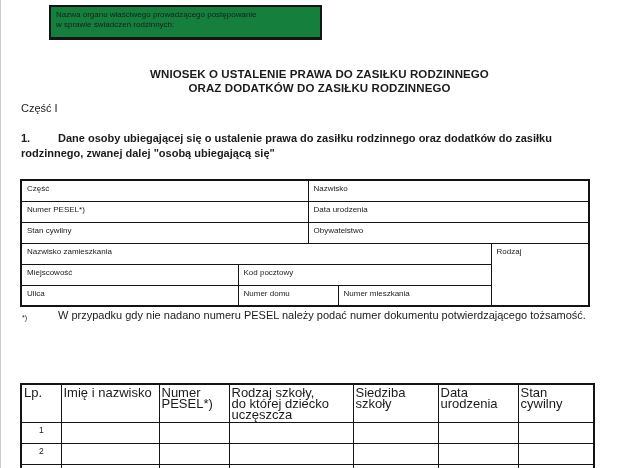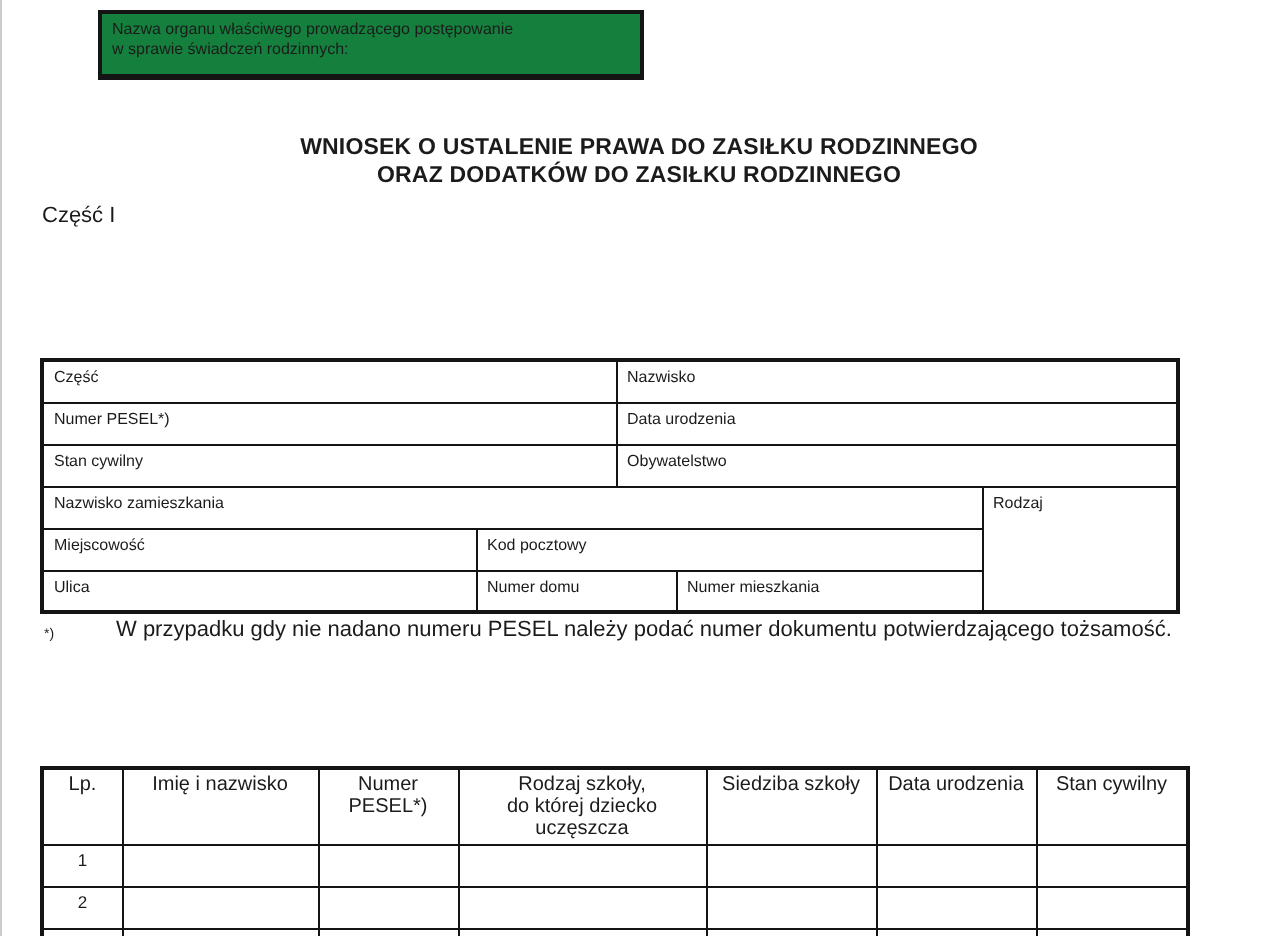--- a/index.html
+++ b/index.html
@@ -54,22 +54,22 @@
     position:absolute; left:22px; top:309px; width:566px;
     font-size:11px; line-height:13.5px; display:flex;align-items:flex-end;
   }
   .fn-marker { width:36px; font-size:7px; line-height:11px; padding-top:0; }
   .fn-text { flex:1; }
 
   
   .children { left:20px; top:383px; width:573px; border:2px solid #141414; }
   .children th {
     border:1px solid #141414; height:34px; vertical-align:top;
-    font-weight:normal; font-size:10px; line-height:11px; padding:2px 2px;
-    text-align:center; white-space:pre-line;
+    font-weight:normal; font-size:13px; line-height:11px; padding:2px 2px;
+    text-align:left; white-space:pre-line;
   }
   .children td {
     border:1px solid #141414; height:21px; vertical-align:top;
     font-size:8.5px; line-height:10px; padding:2px; text-align:center;
   }
 </style>
 </head>
 <body>
 
 <div class="page">
@@ -79,20 +79,23 @@
 w sprawie świadczeń rodzinnych:</div>
   </div>
 
   <div class="title">
     <div>WNIOSEK O USTALENIE PRAWA DO ZASIŁKU RODZINNEGO</div>
     <div>ORAZ DODATKÓW DO ZASIŁKU RODZINNEGO</div>
   </div>
 
   <div class="czesc">Część I</div>
 
+  <div class="section-heading sec1">
+    <span class="sec-num">1.</span><span>Dane osoby ubiegającej się o ustalenie prawa do zasiłku rodzinnego oraz dodatków do zasiłku rodzinnego, zwanej dalej "osobą ubiegającą się"</span>
+  </div>
 
   <table class="applicant">
     <colgroup>
       <col style="width:217px">
         <col style="width:70px">
         <col style="width:30px">
       <col style="width:153px">
         <col style="width:98px">
     </colgroup>
     <tbody>

